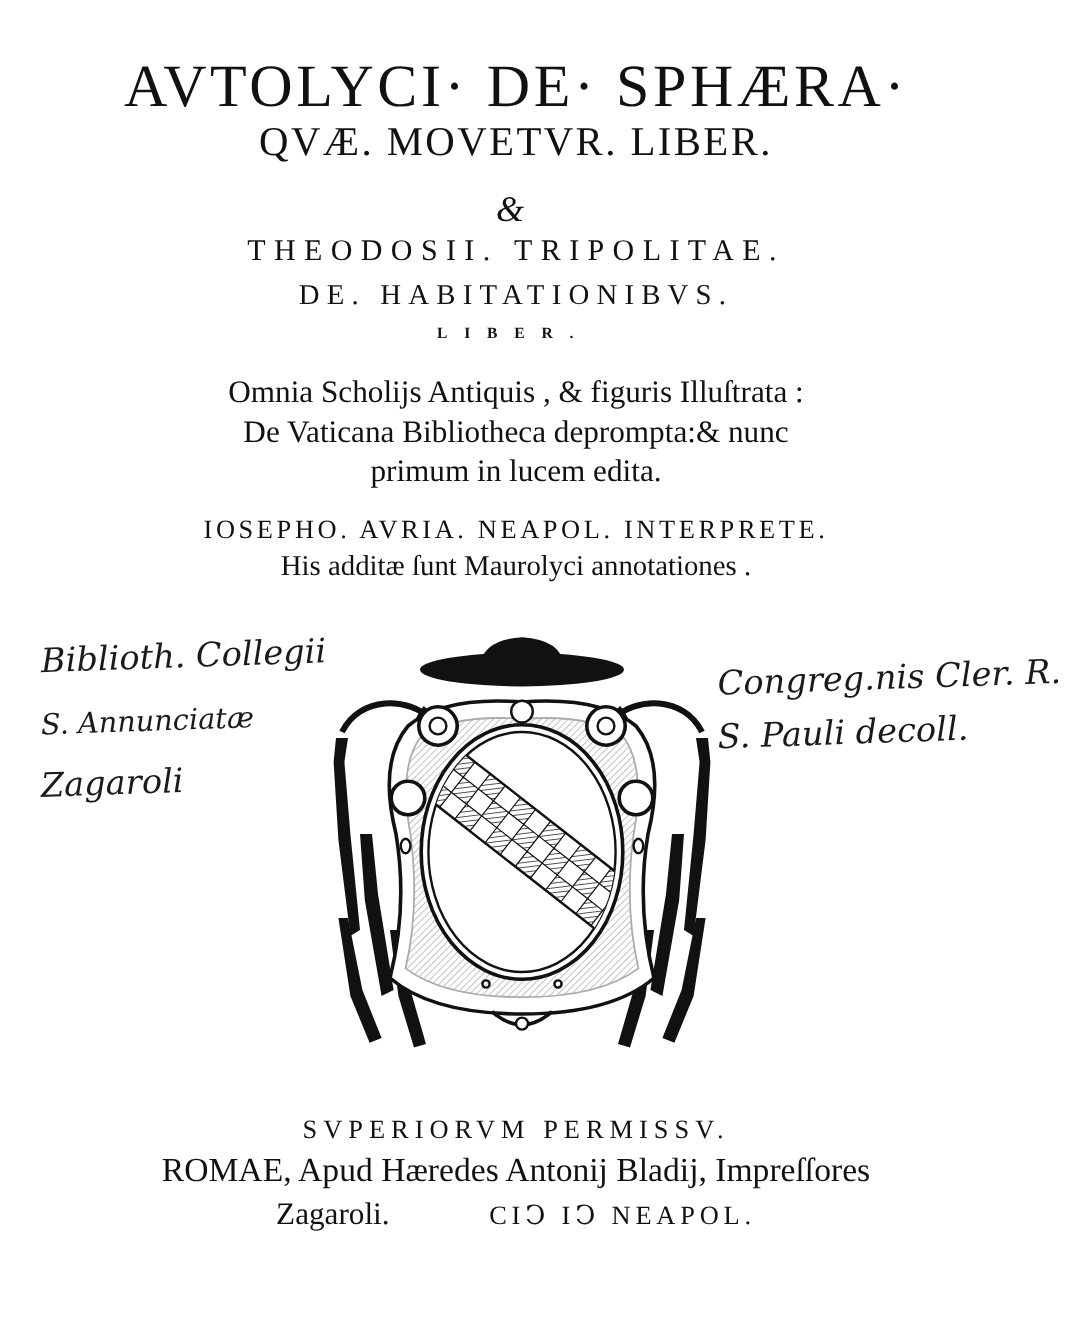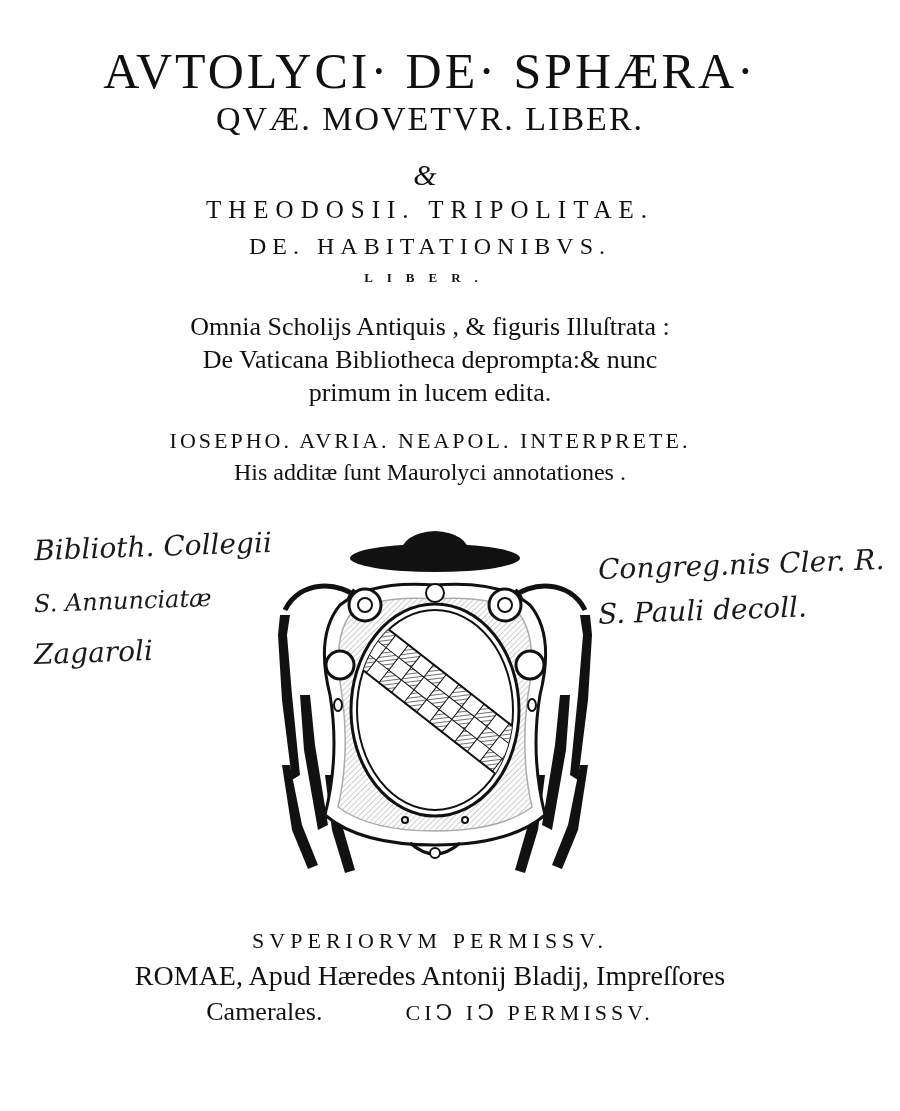--- a/index.html
+++ b/index.html
@@ -140,17 +140,17 @@
 
     <path d="M140 318 Q 165 340 190 318" fill="none" stroke="#111" stroke-width="3"></path>
     <circle cx="165" cy="328" r="5" fill="#fff" stroke="#111" stroke-width="2"></circle>
   </svg>
 </div>
 
 <div>
   <div class="line" id="b1">SVPERIORVM PERMISSV.</div>
   <div class="line" id="b2">ROMAE, Apud Hæredes Antonij Bladij, Impreſſores</div>
   <div class="line" id="b3">
-    <span>Camerales.</span>
+    <span>Zagaroli.</span>
     <span style="display:inline-block;width:70px"></span>
-    <span style="letter-spacing:4px;font-size:22px">CIↃ IↃ PERMISSV.</span>
+    <span style="letter-spacing:4px;font-size:22px">CIↃ IↃ NEAPOL.</span>
   </div>
 </div>
 
 </body></html>

